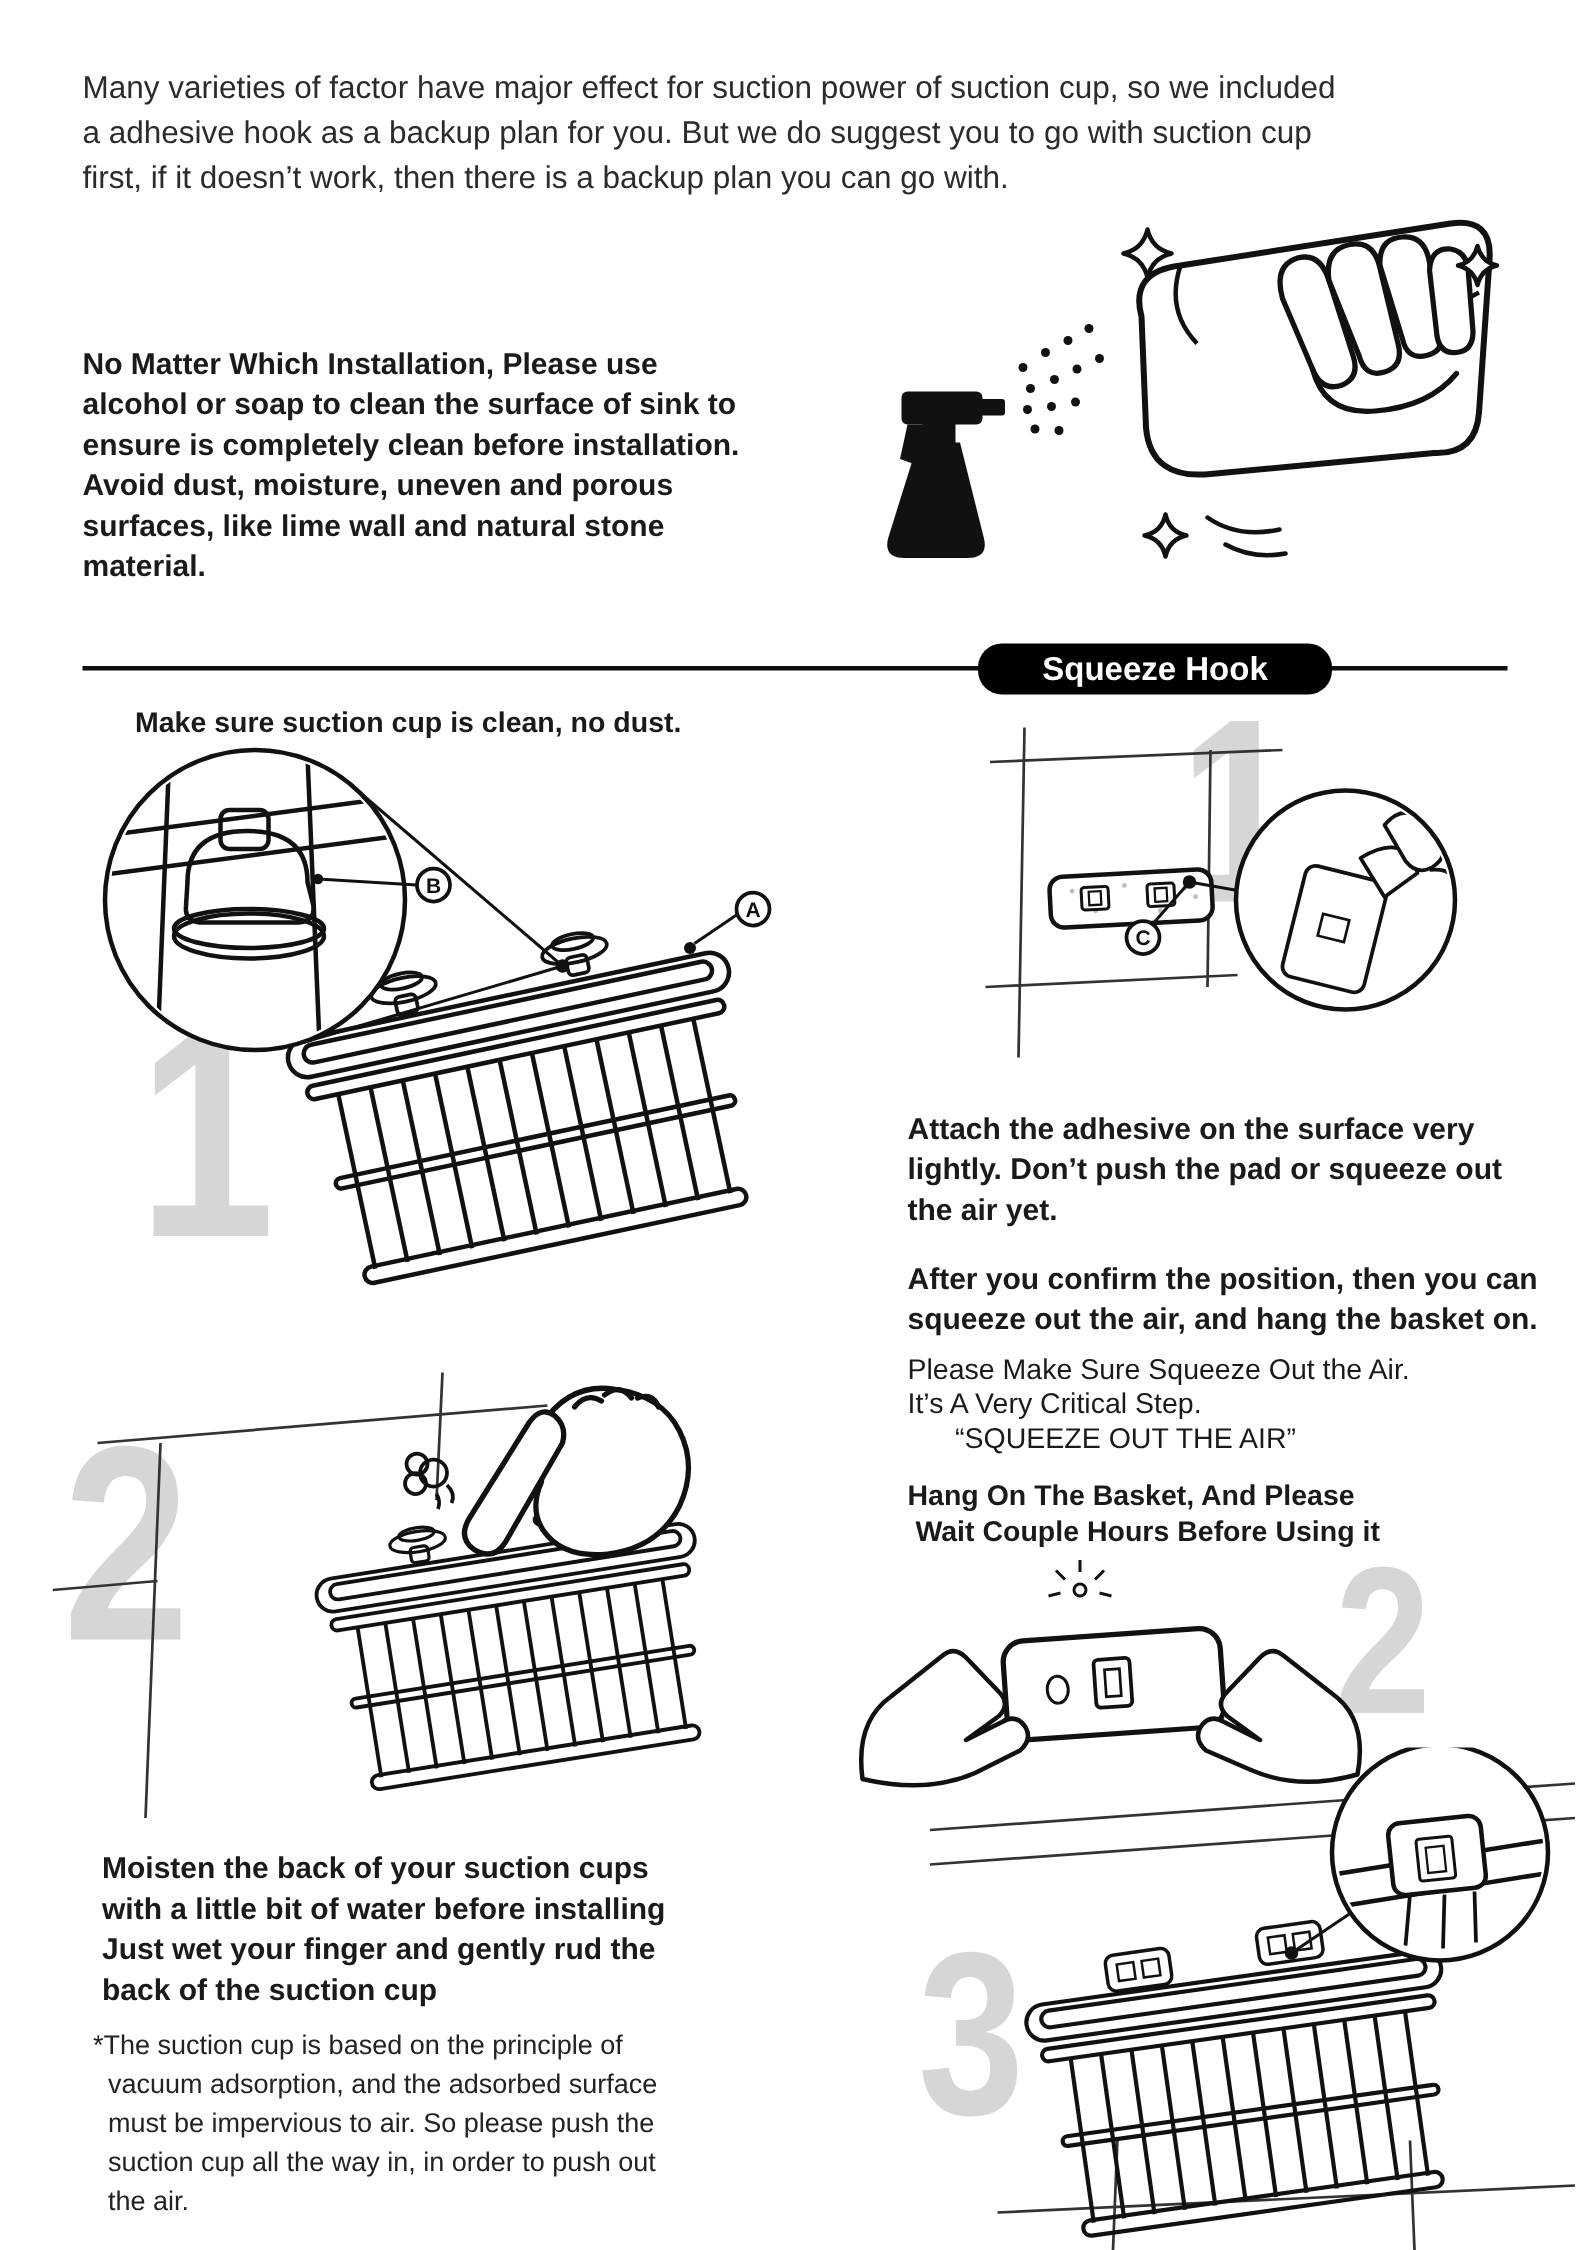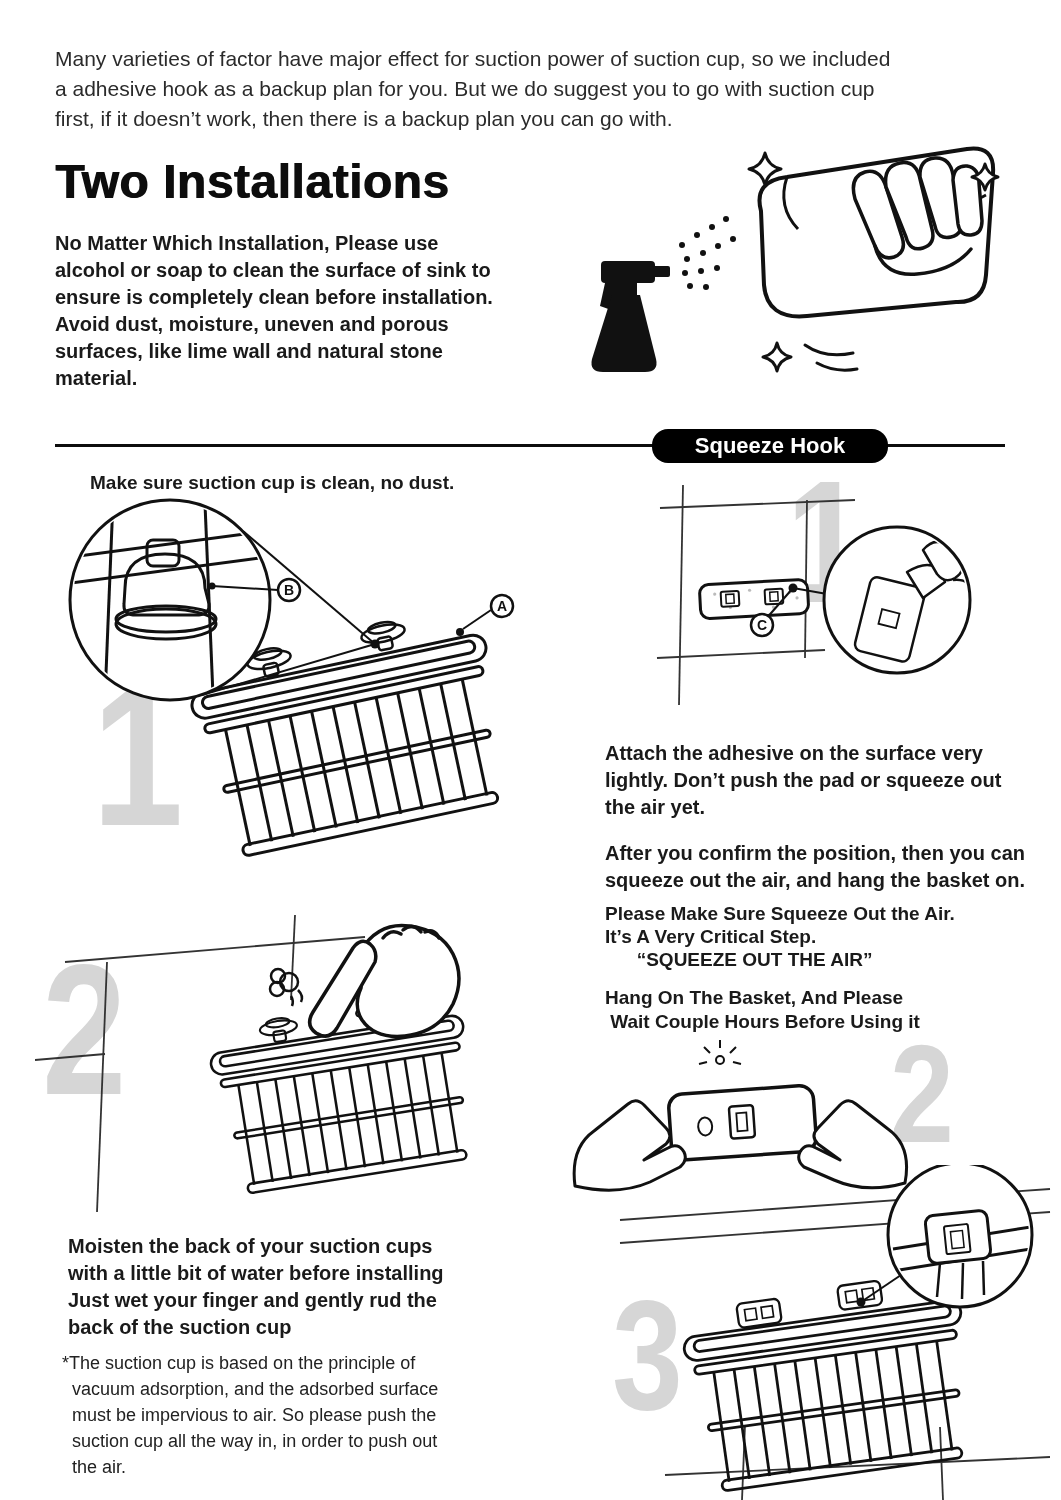--- a/index.html
+++ b/index.html
@@ -17,21 +17,21 @@
   .pill  { position:absolute; top:429px; height:34px; background:#000; color:#fff;
            font-weight:bold; font-size:22px; line-height:34px; text-align:center;
            border-radius:16px; z-index:2; }
   #pill-suction  { left:196px; width:196px; }
   #pill-adhesive { left:652px; width:236px; }
   .clean-tip { left:90px; top:472px; font-size:19px; font-weight:bold; }
   .moisten   { left:68px;  top:1233px; font-size:20px; font-weight:bold; line-height:27px; }
   .footnote  { left:62px;  top:1350px; font-size:18px; line-height:26px; color:#222; }
   .attach    { left:605px; top:740px; width:430px; font-size:20px; font-weight:bold; line-height:27px; }
   .confirm   { left:605px; top:840px; width:440px; font-size:20px; font-weight:bold; line-height:27px; }
-  .squeeze   { left:605px; top:902px; width:440px; font-size:19px; font-weight:bold; line-height:23px; }
+  .squeeze   { left:605px; top:902px; width:440px; font-size:19px; font-weight:normal; line-height:23px; }
   .hang      { left:605px; top:986px; width:440px; font-size:19px; font-weight:bold; line-height:24px; }
   .big-num { position:absolute; color:#d6d6d6; font-weight:bold; line-height:.8;
              transform:scaleX(.82); transform-origin:left top; z-index:0; }
   #num-s1 { left:92px;  top:676px;  font-size:200px; }
   #num-s2 { left:42px;  top:956px;  font-size:185px; }
   #num-a1 { left:786px; top:472px;  font-size:175px; }
   #num-a2 { left:890px; top:1038px; font-size:140px; }
   #num-a3 { left:612px; top:1294px; font-size:155px; }
   .illus { position:absolute; z-index:1; }
   svg text { font-family:"Liberation Sans", sans-serif; font-weight:bold; fill:#111; }
@@ -71,21 +71,20 @@
       <rect x="3" y="-13" width="12" height="12" fill="none" stroke-width="1.8"></rect>
     </g>
   </defs>
 </svg>
 
 <div class="page">
 
   <div class="txt intro">Many varieties of factor have major effect for suction power of suction cup, so we included
 a adhesive hook as a backup plan for you. But we do suggest you to go with suction cup
 first, if it doesn’t work, then there is a backup plan you can go with.</div>
-  <div class="txt title">Two Installations</div>
   <div class="txt prep">No Matter Which Installation, Please use
 alcohol or soap to clean the surface of sink to
 ensure is completely clean before installation.
 Avoid dust, moisture, uneven and porous
 surfaces, like lime wall and natural stone
 material.</div>
 
   <svg class="illus" style="left:555px; top:135px;" width="470" height="280" viewBox="0 0 470 280">
     <g fill="#111">
       <rect x="46" y="126" width="54" height="22" rx="4"></rect>

